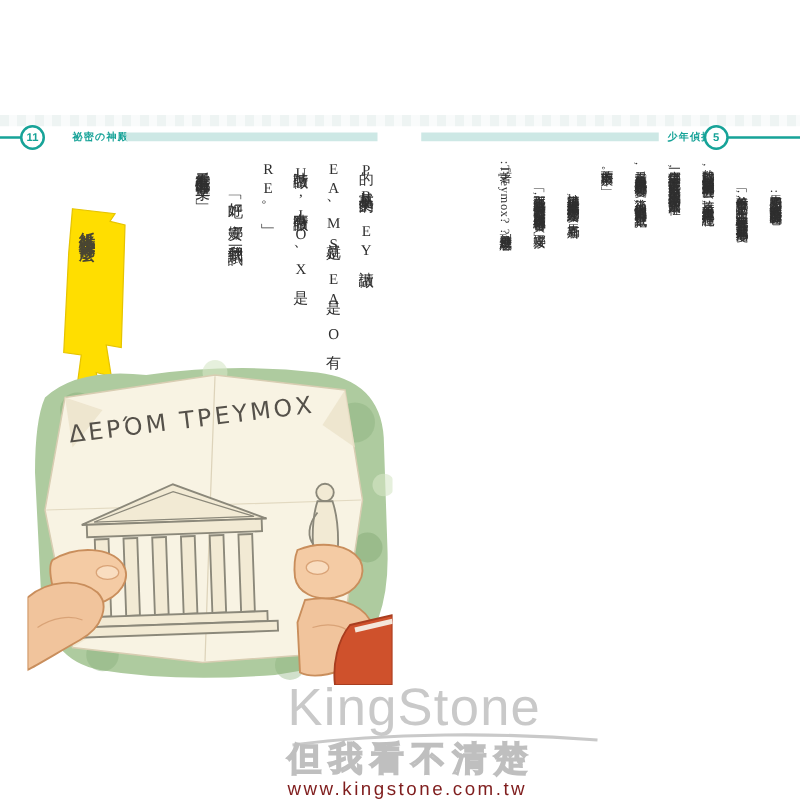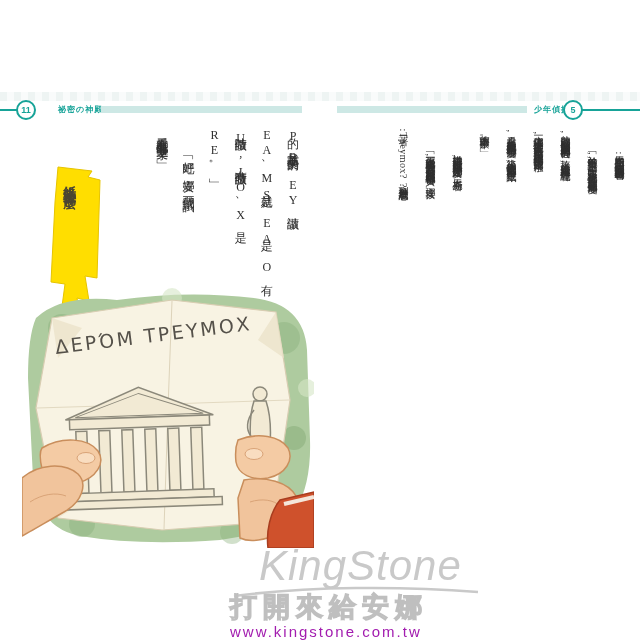--- a/index.html
+++ b/index.html
@@ -39,25 +39,25 @@
   .callout svg{position:absolute;left:0;top:0;}
   .callout .ctext{position:absolute;left:26px;top:13px;height:125px;writing-mode:vertical-rl;
                   text-orientation:upright;font-size:13px;font-weight:bold;color:#4a4632;
                   letter-spacing:2px;line-height:1.1;}
 
   
   .illus{position:absolute;left:22px;top:288px;width:292px;height:260px;}
 
   
   .wm{position:absolute;left:230px;top:545px;z-index:5;font-family:"Liberation Sans",sans-serif;}
-  .wm .brand{font-style:italic;font-size:42px;color:#c9c9c9;letter-spacing:1px;line-height:1;margin-left:29px;}
+  .wm .brand{font-size:42px;color:#c9c9c9;letter-spacing:1px;line-height:1;}
   .wm .swoosh{display:block;margin-top:-4px;}
   .wm .store{margin-top:-6px;font-size:27px;font-weight:bold;letter-spacing:6px;color:#f2f2f2;
              -webkit-text-stroke:1.2px #bfbfbf;line-height:1.1;}
-  .wm .url{font-size:15px;color:#a21caf;letter-spacing:2px;line-height:1.2;}
+  .wm .url{font-size:15px;color:#7f1d1d;letter-spacing:2px;line-height:1.2;}
 </style>
 </head>
 <body>
 
 <div id="root">
 
   <div class="hband"></div>
   <div class="hline l"></div>
   <div class="pnum l">11</div>
   <div class="htitle l">祕密の神殿</div>
@@ -160,17 +160,17 @@
       <path d="M258,212 L292,204 L292,260 L246,260 C244,244 248,224 258,212 Z" fill="#cf512c" stroke="#a83d1f" stroke-width="1.5"></path>
       <path d="M262,216 L292,209" fill="none" stroke="#f4e6da" stroke-width="4"></path>
     </g>
   </svg>
 
   <div class="wm">
     <div class="brand">KingStone</div>
     <svg class="swoosh" width="252" height="16" viewBox="0 0 252 16">
       <path d="M4,13 C80,3 172,3 248,9" fill="none" stroke="#c9c9c9" stroke-width="2.5"></path>
     </svg>
-    <div class="store">打開來給安娜</div>
+    <div class="store">但我看不清楚</div>
     <div class="url">www.kingstone.com.tw</div>
   </div>
 
 </div>
 
 </body></html>

